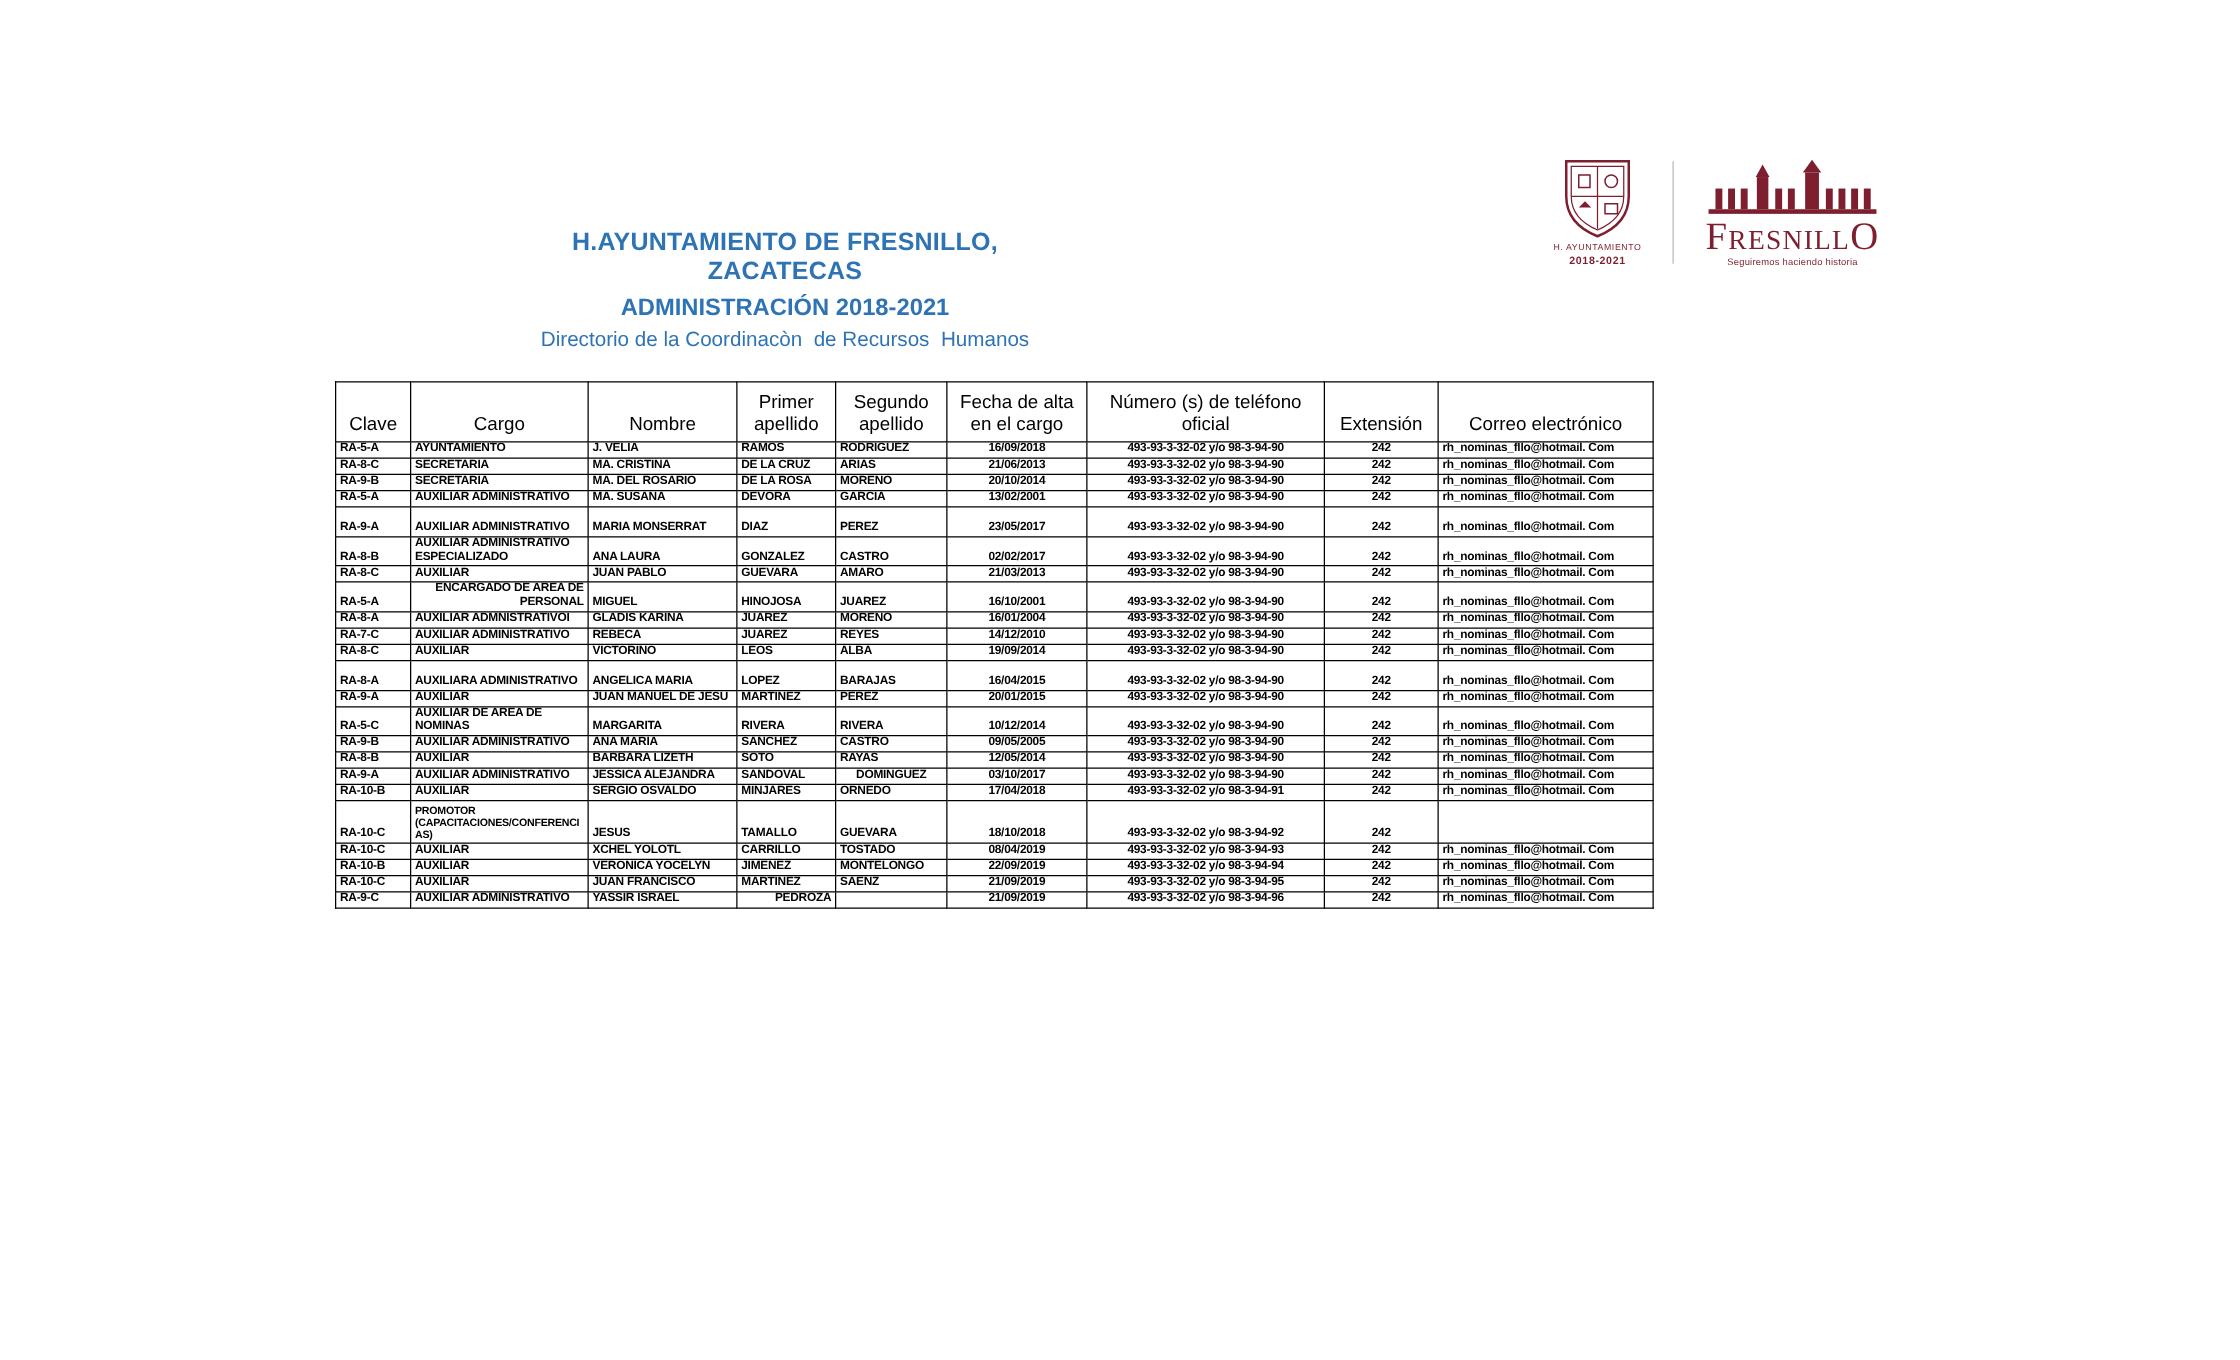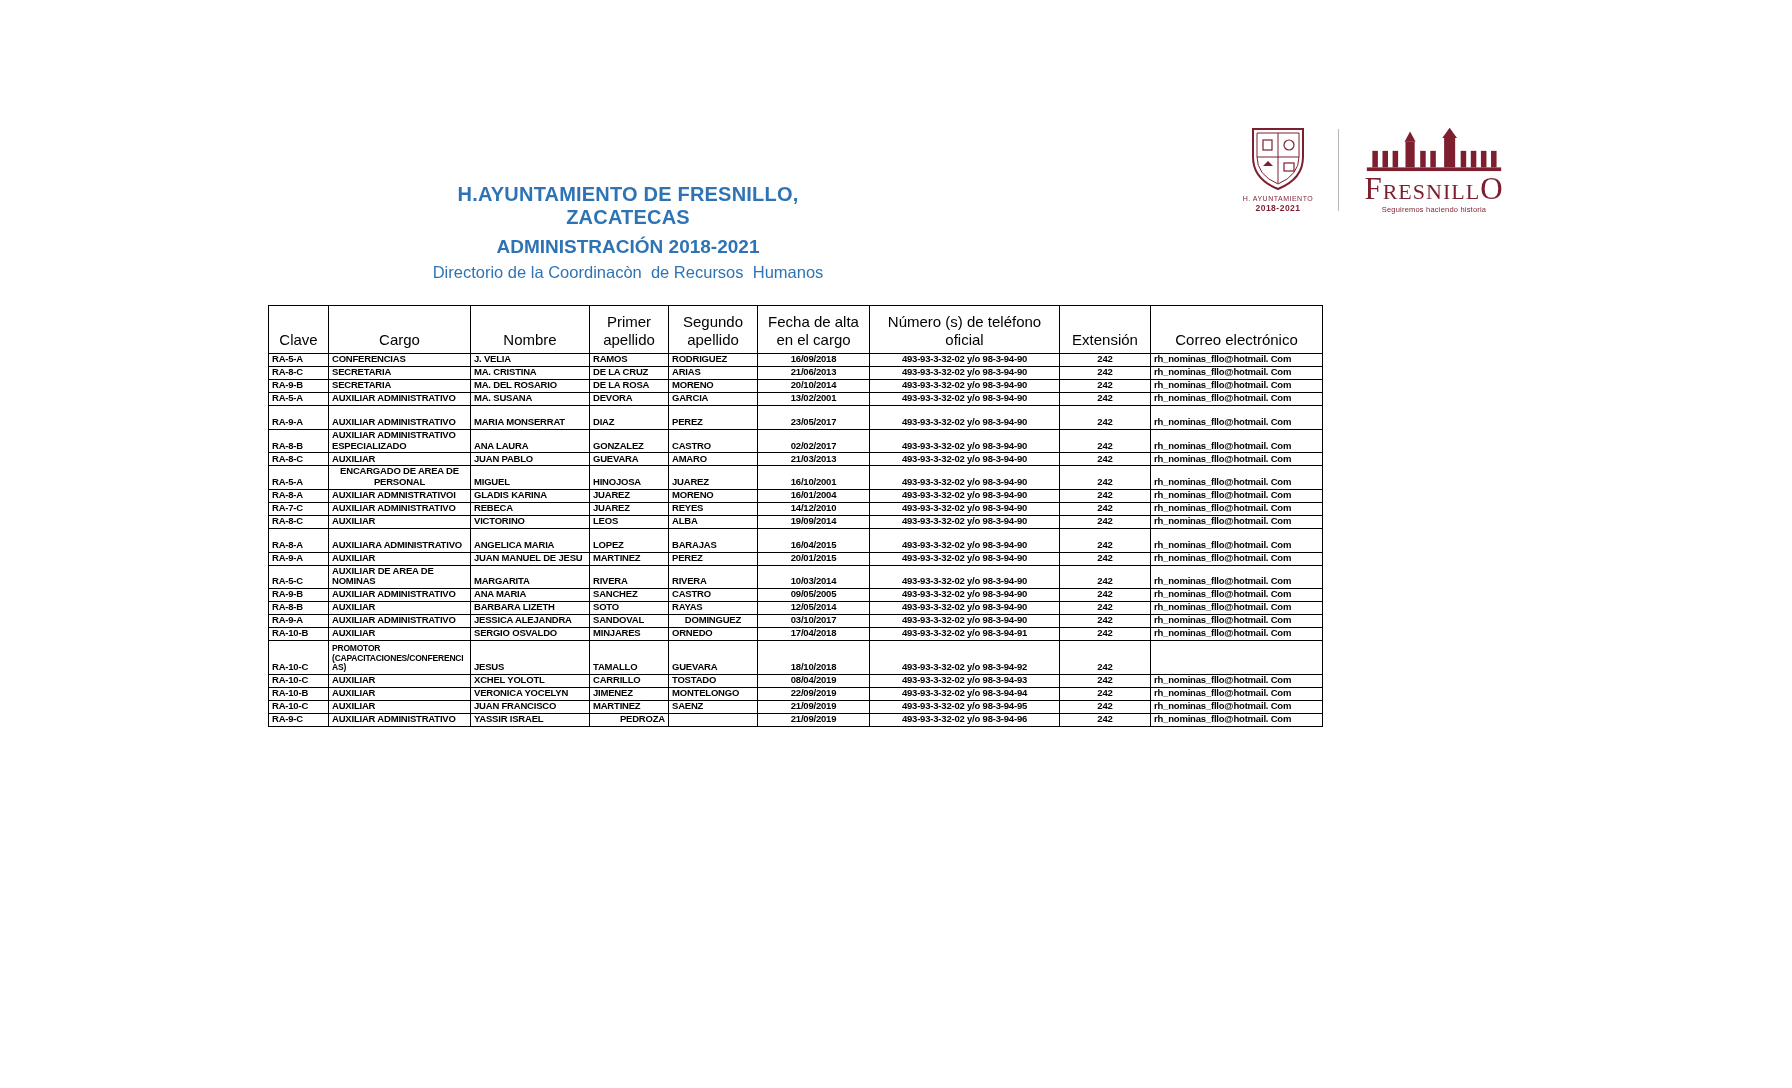--- a/index.html
+++ b/index.html
@@ -128,21 +128,21 @@
         <th data-name="column-header-segundo">Segundo apellido</th>
         <th data-name="column-header-fecha">Fecha de alta en el cargo</th>
         <th data-name="column-header-telefono">Número (s) de teléfono oficial</th>
         <th data-name="column-header-ext">Extensión</th>
         <th data-name="column-header-correo">Correo electrónico</th>
       </tr>
   </thead>
   <tbody id="table-body" data-name="table-body">
       <tr data-name="table-row">
         <td data-name="cell-clave" style="text-align: left;">RA-5-A</td>
-        <td data-name="cell-cargo" style="text-align: left;">CONFERENCIAS</td>
+        <td data-name="cell-cargo" style="text-align: left;">AYUNTAMIENTO</td>
         <td data-name="cell-nombre" style="text-align: left;">J. VELIA</td>
         <td data-name="cell-primer" style="text-align: left;">RAMOS</td>
         <td data-name="cell-segundo" style="text-align: left;">RODRIGUEZ</td>
         <td data-name="cell-fecha" style="text-align: center;">16/09/2018</td>
         <td data-name="cell-telefono" style="text-align: center;">493-93-3-32-02 y/o 98-3-94-90</td>
         <td data-name="cell-ext" style="text-align: center;">242</td>
         <td data-name="cell-correo" style="text-align: left;">rh_nominas_fllo@hotmail. Com</td>
       </tr>
       <tr data-name="table-row">
         <td data-name="cell-clave" style="text-align: left;">RA-8-C</td>
@@ -205,21 +205,21 @@
         <td data-name="cell-nombre" style="text-align: left;">JUAN PABLO</td>
         <td data-name="cell-primer" style="text-align: left;">GUEVARA</td>
         <td data-name="cell-segundo" style="text-align: left;">AMARO</td>
         <td data-name="cell-fecha" style="text-align: center;">21/03/2013</td>
         <td data-name="cell-telefono" style="text-align: center;">493-93-3-32-02 y/o 98-3-94-90</td>
         <td data-name="cell-ext" style="text-align: center;">242</td>
         <td data-name="cell-correo" style="text-align: left;">rh_nominas_fllo@hotmail. Com</td>
       </tr>
       <tr data-name="table-row">
         <td data-name="cell-clave" style="text-align: left;">RA-5-A</td>
-        <td data-name="cell-cargo" style="text-align: center;">ENCARGADO DE AREA  DE PERSONAL</td>
+        <td data-name="cell-cargo" style="text-align: right;">ENCARGADO DE AREA  DE PERSONAL</td>
         <td data-name="cell-nombre" style="text-align: left;">MIGUEL</td>
         <td data-name="cell-primer" style="text-align: left;">HINOJOSA</td>
         <td data-name="cell-segundo" style="text-align: left;">JUAREZ</td>
         <td data-name="cell-fecha" style="text-align: center;">16/10/2001</td>
         <td data-name="cell-telefono" style="text-align: center;">493-93-3-32-02 y/o 98-3-94-90</td>
         <td data-name="cell-ext" style="text-align: center;">242</td>
         <td data-name="cell-correo" style="text-align: left;">rh_nominas_fllo@hotmail. Com</td>
       </tr>
       <tr data-name="table-row">
         <td data-name="cell-clave" style="text-align: left;">RA-8-A</td>
@@ -275,21 +275,21 @@
         <td data-name="cell-telefono" style="text-align: center;">493-93-3-32-02 y/o 98-3-94-90</td>
         <td data-name="cell-ext" style="text-align: center;">242</td>
         <td data-name="cell-correo" style="text-align: left;">rh_nominas_fllo@hotmail. Com</td>
       </tr>
       <tr data-name="table-row">
         <td data-name="cell-clave" style="text-align: left;">RA-5-C</td>
         <td data-name="cell-cargo" style="text-align: left;">AUXILIAR DE AREA DE NOMINAS</td>
         <td data-name="cell-nombre" style="text-align: left;">MARGARITA</td>
         <td data-name="cell-primer" style="text-align: left;">RIVERA</td>
         <td data-name="cell-segundo" style="text-align: left;">RIVERA</td>
-        <td data-name="cell-fecha" style="text-align: center;">10/03/2014</td>
+        <td data-name="cell-fecha" style="text-align: center;">10/12/2014</td>
         <td data-name="cell-telefono" style="text-align: center;">493-93-3-32-02 y/o 98-3-94-90</td>
         <td data-name="cell-ext" style="text-align: center;">242</td>
         <td data-name="cell-correo" style="text-align: left;">rh_nominas_fllo@hotmail. Com</td>
       </tr>
       <tr data-name="table-row">
         <td data-name="cell-clave" style="text-align: left;">RA-9-B</td>
         <td data-name="cell-cargo" style="text-align: left;">AUXILIAR ADMINISTRATIVO</td>
         <td data-name="cell-nombre" style="text-align: left;">ANA MARIA</td>
         <td data-name="cell-primer" style="text-align: left;">SANCHEZ</td>
         <td data-name="cell-segundo" style="text-align: left;">CASTRO</td>

